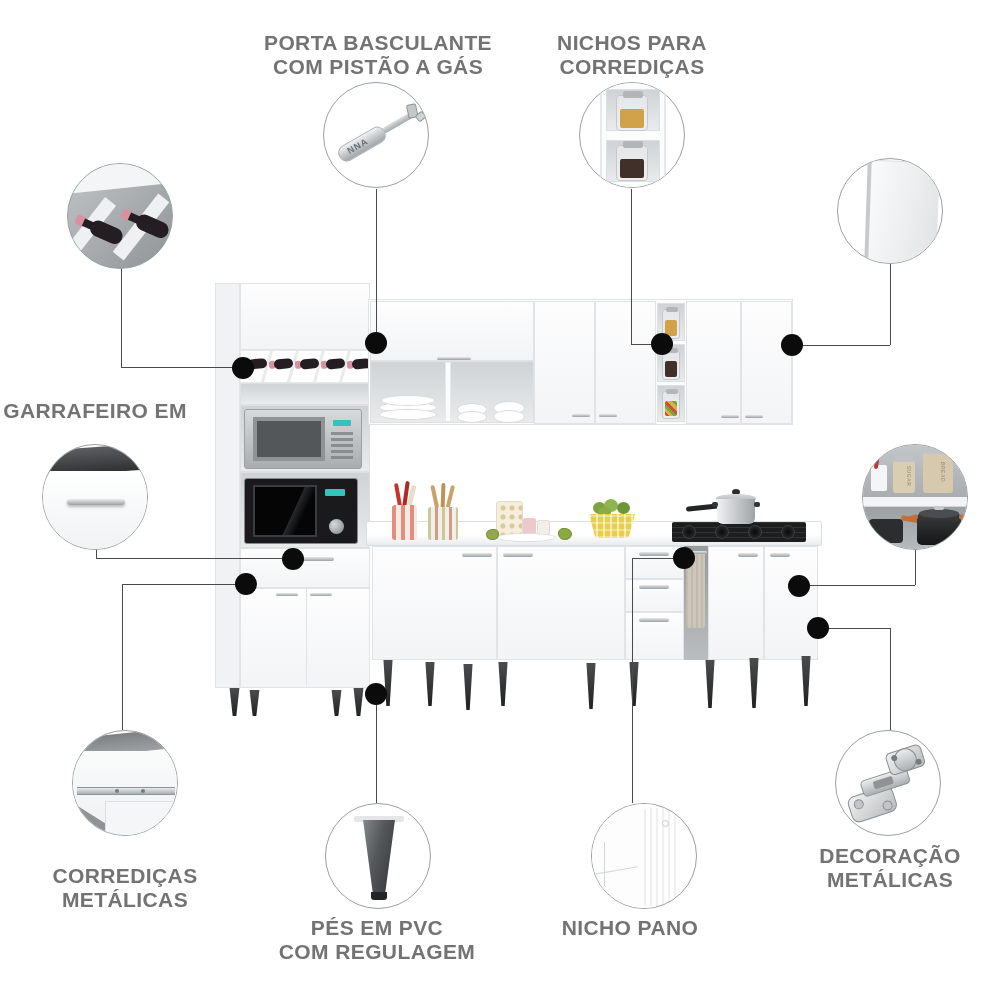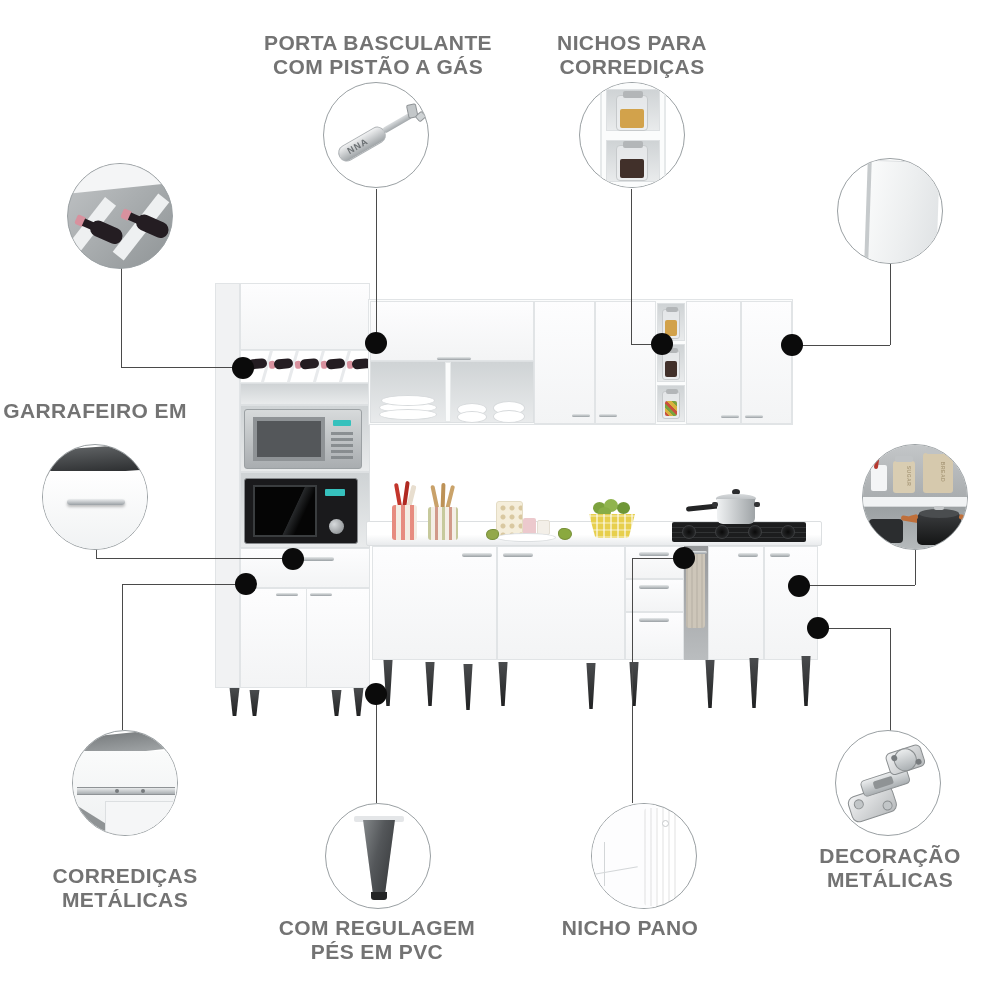--- a/index.html
+++ b/index.html
@@ -369,22 +369,22 @@
   <div class="lbl" style="left:888px;top:108px;">
   </div>
   <div class="lbl" style="left:95px;top:399px;">
     <div>GARRAFEIRO EM</div>
   </div>
   <div class="lbl" style="left:125px;top:864px;">
     <div>CORREDIÇAS</div>
     <div>METÁLICAS</div>
   </div>
   <div class="lbl" style="left:377px;top:916px;">
+    <div>PÉS EM PVC</div>
     <div>COM REGULAGEM</div>
-    <div>PÉS EM PVC</div>
   </div>
   <div class="lbl" style="left:630px;top:916px;">
     <div>NICHO PANO</div>
   </div>
   <div class="lbl" style="left:890px;top:844px;">
     <div>DECORAÇÃO</div>
     <div>METÁLICAS</div>
   </div>
 
 </div>

